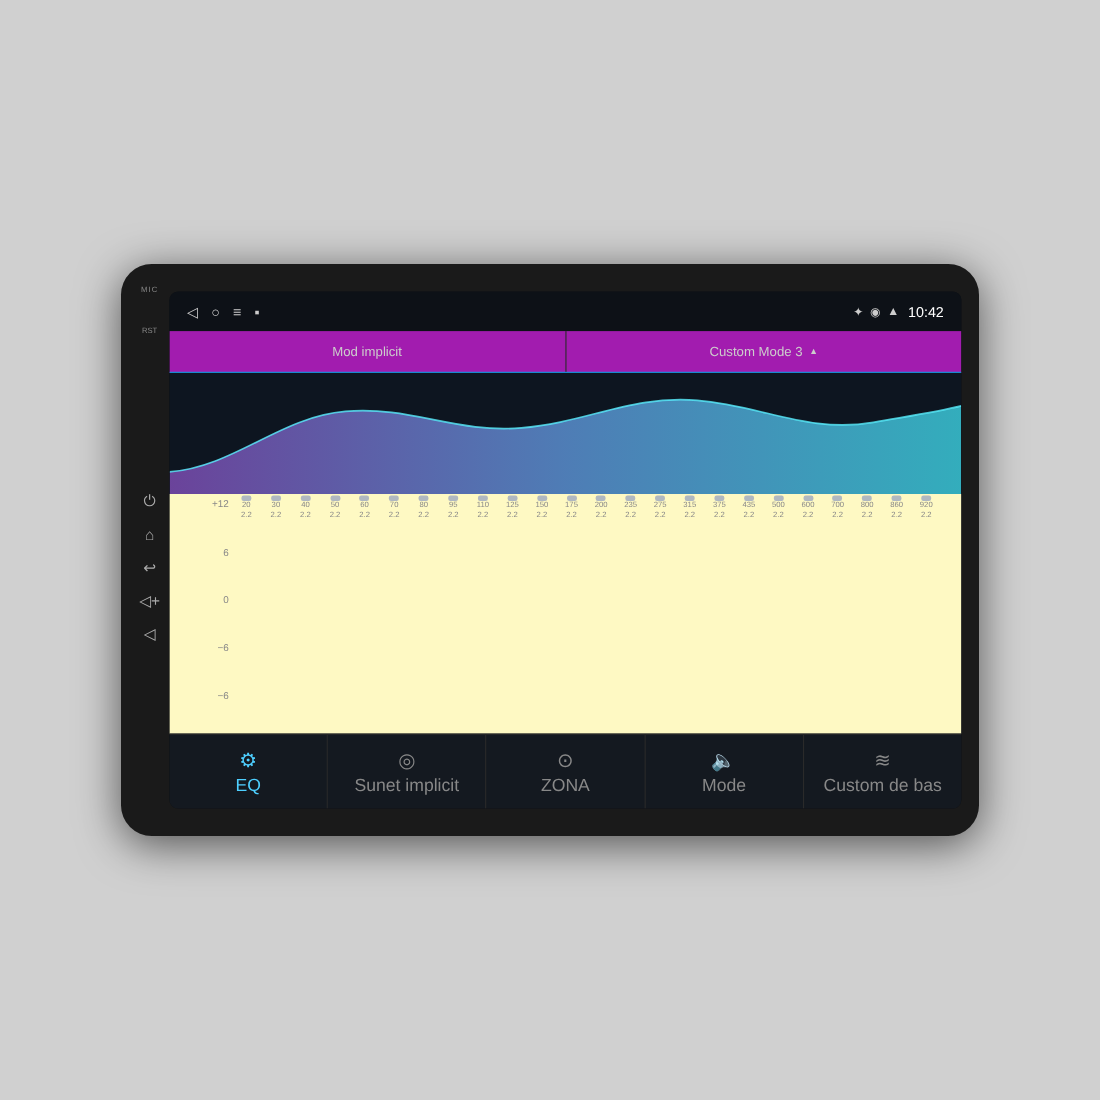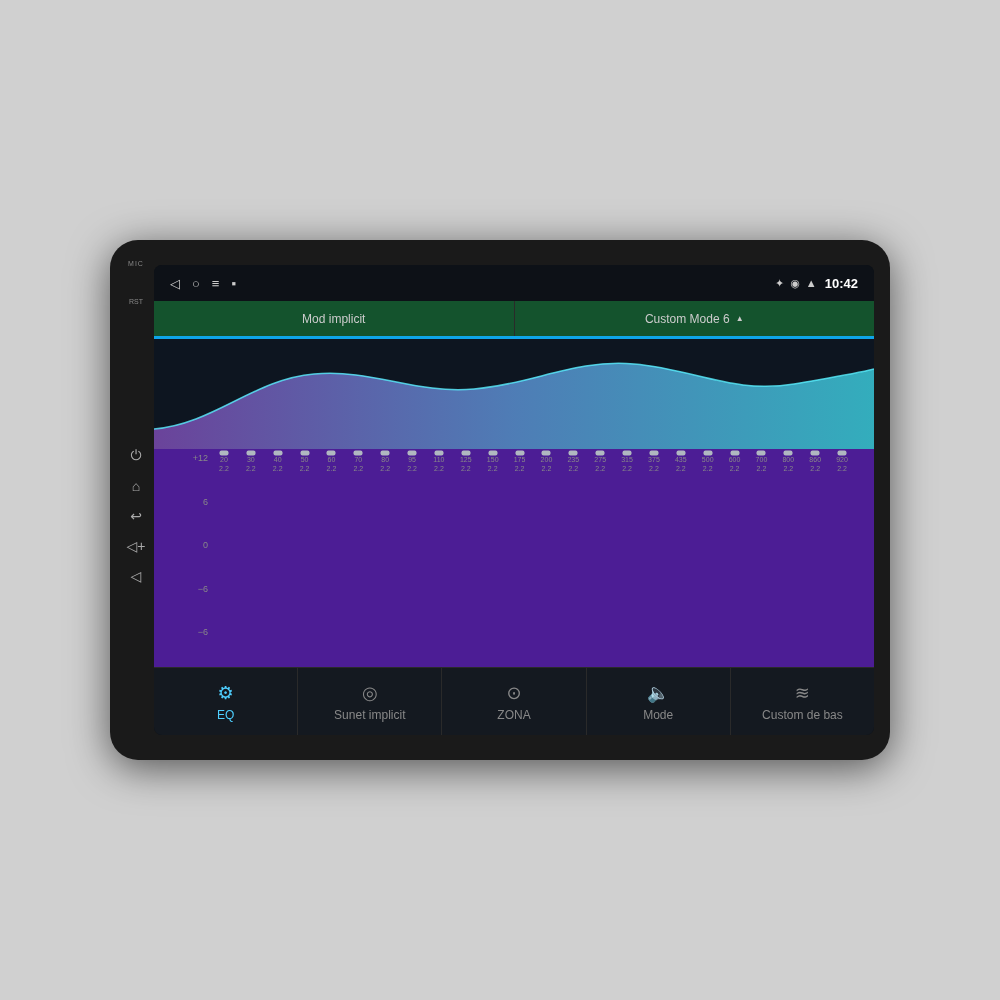--- a/index.html
+++ b/index.html
@@ -90,40 +90,40 @@
     }
     .status-right {
       margin-left: auto;
       display: flex;
       align-items: center;
       gap: 8px;
     }
     .status-time {
       color: #fff;
       font-size: 13px;
-      font-weight: bold;
+      font-weight: normal;
       text-align: center;
     }
     .status-icons-right {
       display: flex;
       gap: 6px;
       align-items: center;
     }
     .status-icon-sm {
       color: #ccc;
       font-size: 11px;
     }
 
     
     .mode-bar {
       height: 38px;
-      background: #14532d;
-      display: flex;
-      align-items: center;
-      border-bottom: 3px solid #0ea5e9;
+      background: #a21caf;
+      display: flex;
+      align-items: center;
+      border-bottom: 1px solid #0ea5e9;
       flex-shrink: 0;
     }
     .mode-item {
       flex: 1;
       text-align: center;
       color: #ccc;
       font-size: 12px;
       height: 100%;
       display: flex;
       align-items: center;
@@ -148,21 +148,21 @@
     }
     .eq-visual canvas,
     .eq-visual svg {
       width: 100%;
       height: 100%;
     }
 
     
     .eq-sliders-container {
       flex: 1;
-      background: #4c1d95;
+      background: #fef9c3;
       display: flex;
       flex-direction: column;
       overflow: hidden;
     }
 
     .eq-scale {
       display: flex;
       align-items: flex-start;
       padding: 0 20px 0 30px;
       height: 100%;
@@ -249,21 +249,21 @@
       gap: 4px;
       cursor: pointer;
       border-right: 1px solid #2a2a2a;
     }
     .nav-item:last-child { border-right: none; }
     .nav-icon {
       font-size: 18px;
       color: #888;
     }
     .nav-label {
-      font-size: 12px;
+      font-size: 16px;
       color: #888;
     }
     .nav-item.active .nav-icon,
     .nav-item.active .nav-label {
       color: #4ecfff;
     }
 
     
     .wave-svg {
       position: absolute;
@@ -303,21 +303,21 @@
         </div>
         <span class="status-time">10:42</span>
       </div>
     </div>
 
     <div class="mode-bar">
       <div class="mode-item">
         <span>Mod implicit</span>
       </div>
       <div class="mode-item">
-        <span>Custom Mode 6</span>
+        <span>Custom Mode 3</span>
         <span class="triangle">▲</span>
       </div>
     </div>
 
     <div class="eq-visual">
       <svg class="wave-svg" viewBox="0 0 720 110" preserveAspectRatio="none">
         <defs>
           <linearGradient id="waveGrad" x1="0" y1="0" x2="1" y2="0">
             <stop offset="0%" stop-color="#7b4bb0"></stop>
             <stop offset="50%" stop-color="#5a8fd0"></stop>

